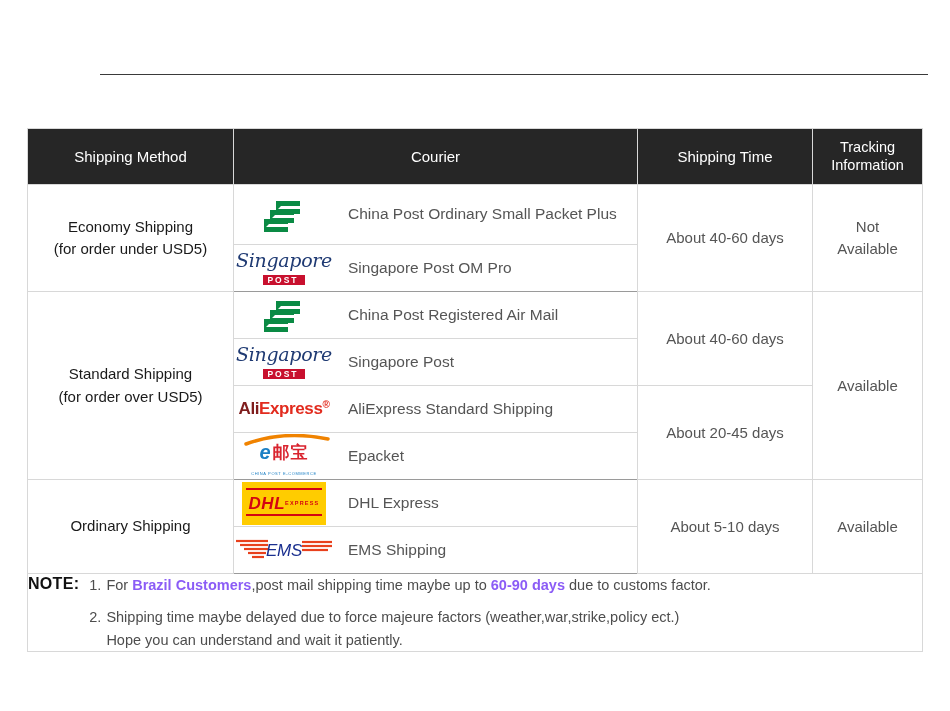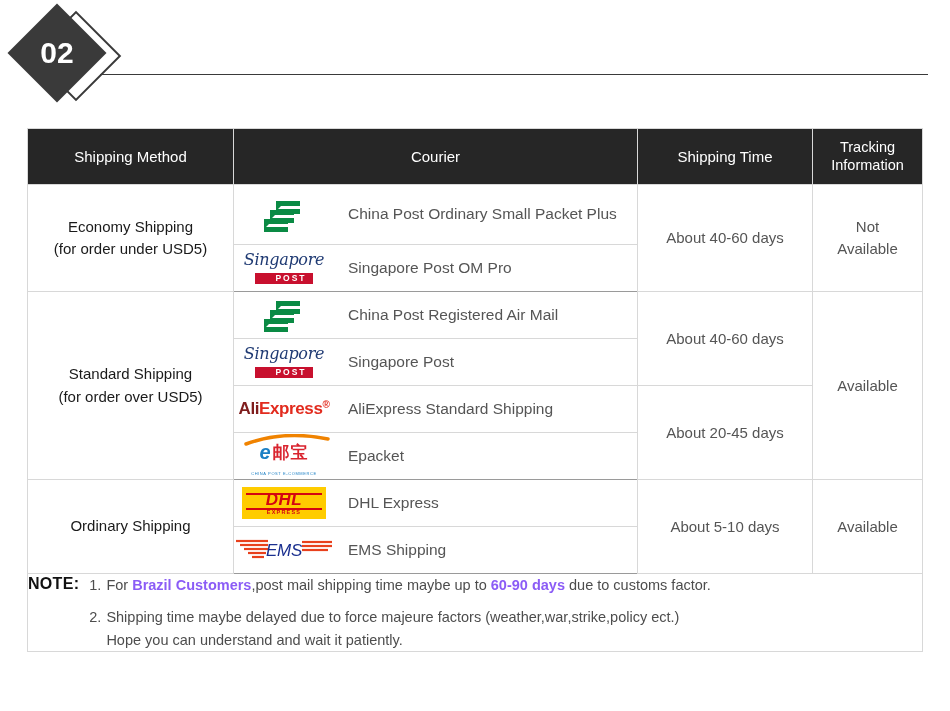--- a/index.html
+++ b/index.html
@@ -160,23 +160,23 @@
 
   .lg-alix {
     font-size: 17px; font-weight: bold; letter-spacing: -0.4px;
     white-space: nowrap;
   }
   .lg-alix .ali { color: #7f1d1d; }
   .lg-alix .exp { color: #e22b1e; }
   .lg-alix .dot { color: #e22b1e; font-size: 10px; vertical-align: top; }
 
   .lg-dhl {
-    width: 84px; height: 32px;
+    width: 84px; height: 43px;
     background: #ffcc00;
-    display: flex; flex-direction: column;
+    display: flex; flex-direction: row;
     align-items: center; justify-content: center;
     position: relative; overflow: hidden;
   }
   .lg-dhl .dhl-txt {
     color: #d40511; font-weight: bold; font-style: italic;
     font-size: 17px; letter-spacing: 0.5px; line-height: 1;
   }
   .lg-dhl .dhl-sub {
     color: #d40511; font-size: 5.5px; font-weight: bold;
     letter-spacing: 1.2px; line-height: 1; margin-top: 2px;
@@ -194,30 +194,30 @@
   .lg-ems .ems-txt {
     color: #1a2f8f; font-weight: normal; font-style: italic;
     font-size: 17px; letter-spacing: -0.3px; line-height: 1;
     position: relative; z-index: 2;
   }
 
   .lg-sgp { text-align: center; line-height: 1; }
   .lg-sgp .sg-script {
     font-family: "DejaVu Serif", serif;
     font-style: italic;
-    font-size: 16px;
+    font-size: 19px;
     color: #1f3a73;
     letter-spacing: -0.3px;
     display: block;
   }
   .lg-sgp .sg-post {
     display: inline-block;
     background: #c8102e; color: #ffffff;
     font-size: 8.5px; font-weight: bold; letter-spacing: 2px;
-    padding: 1px 6px 1px 20px;
+    padding: 1px 6px 1px 4px;
     margin-top: -2px;
   }
 
   .lg-epacket { text-align: center; line-height: 1; position: relative; }
   .lg-epacket .ep-main {
     display: flex; align-items: center; justify-content: center; gap: 2px;
   }
   .lg-epacket .ep-e {
     color: #1b7fc4; font-style: italic; font-weight: bold;
     font-size: 20px; line-height: 1;
@@ -229,25 +229,20 @@
   .lg-epacket .ep-sub {
     color: #1b7fc4; font-size: 4px; letter-spacing: 0.6px; margin-top: 2px;
   }
 </style>
 </head>
 <body>
 
 <div class="page">
 
   <div class="section-head">
-    <div class="badge-wrap">
-      <div class="diamond-outline"></div>
-      <div class="diamond-fill"></div>
-      <div class="badge-num">02</div>
-    </div>
     <div class="head-rule"></div>
   </div>
 
   <div class="table-wrap">
     <table class="ship">
       <colgroup>
         <col style="width:206px">
         <col style="width:404px">
         <col style="width:175px">
         <col style="width:110px">

